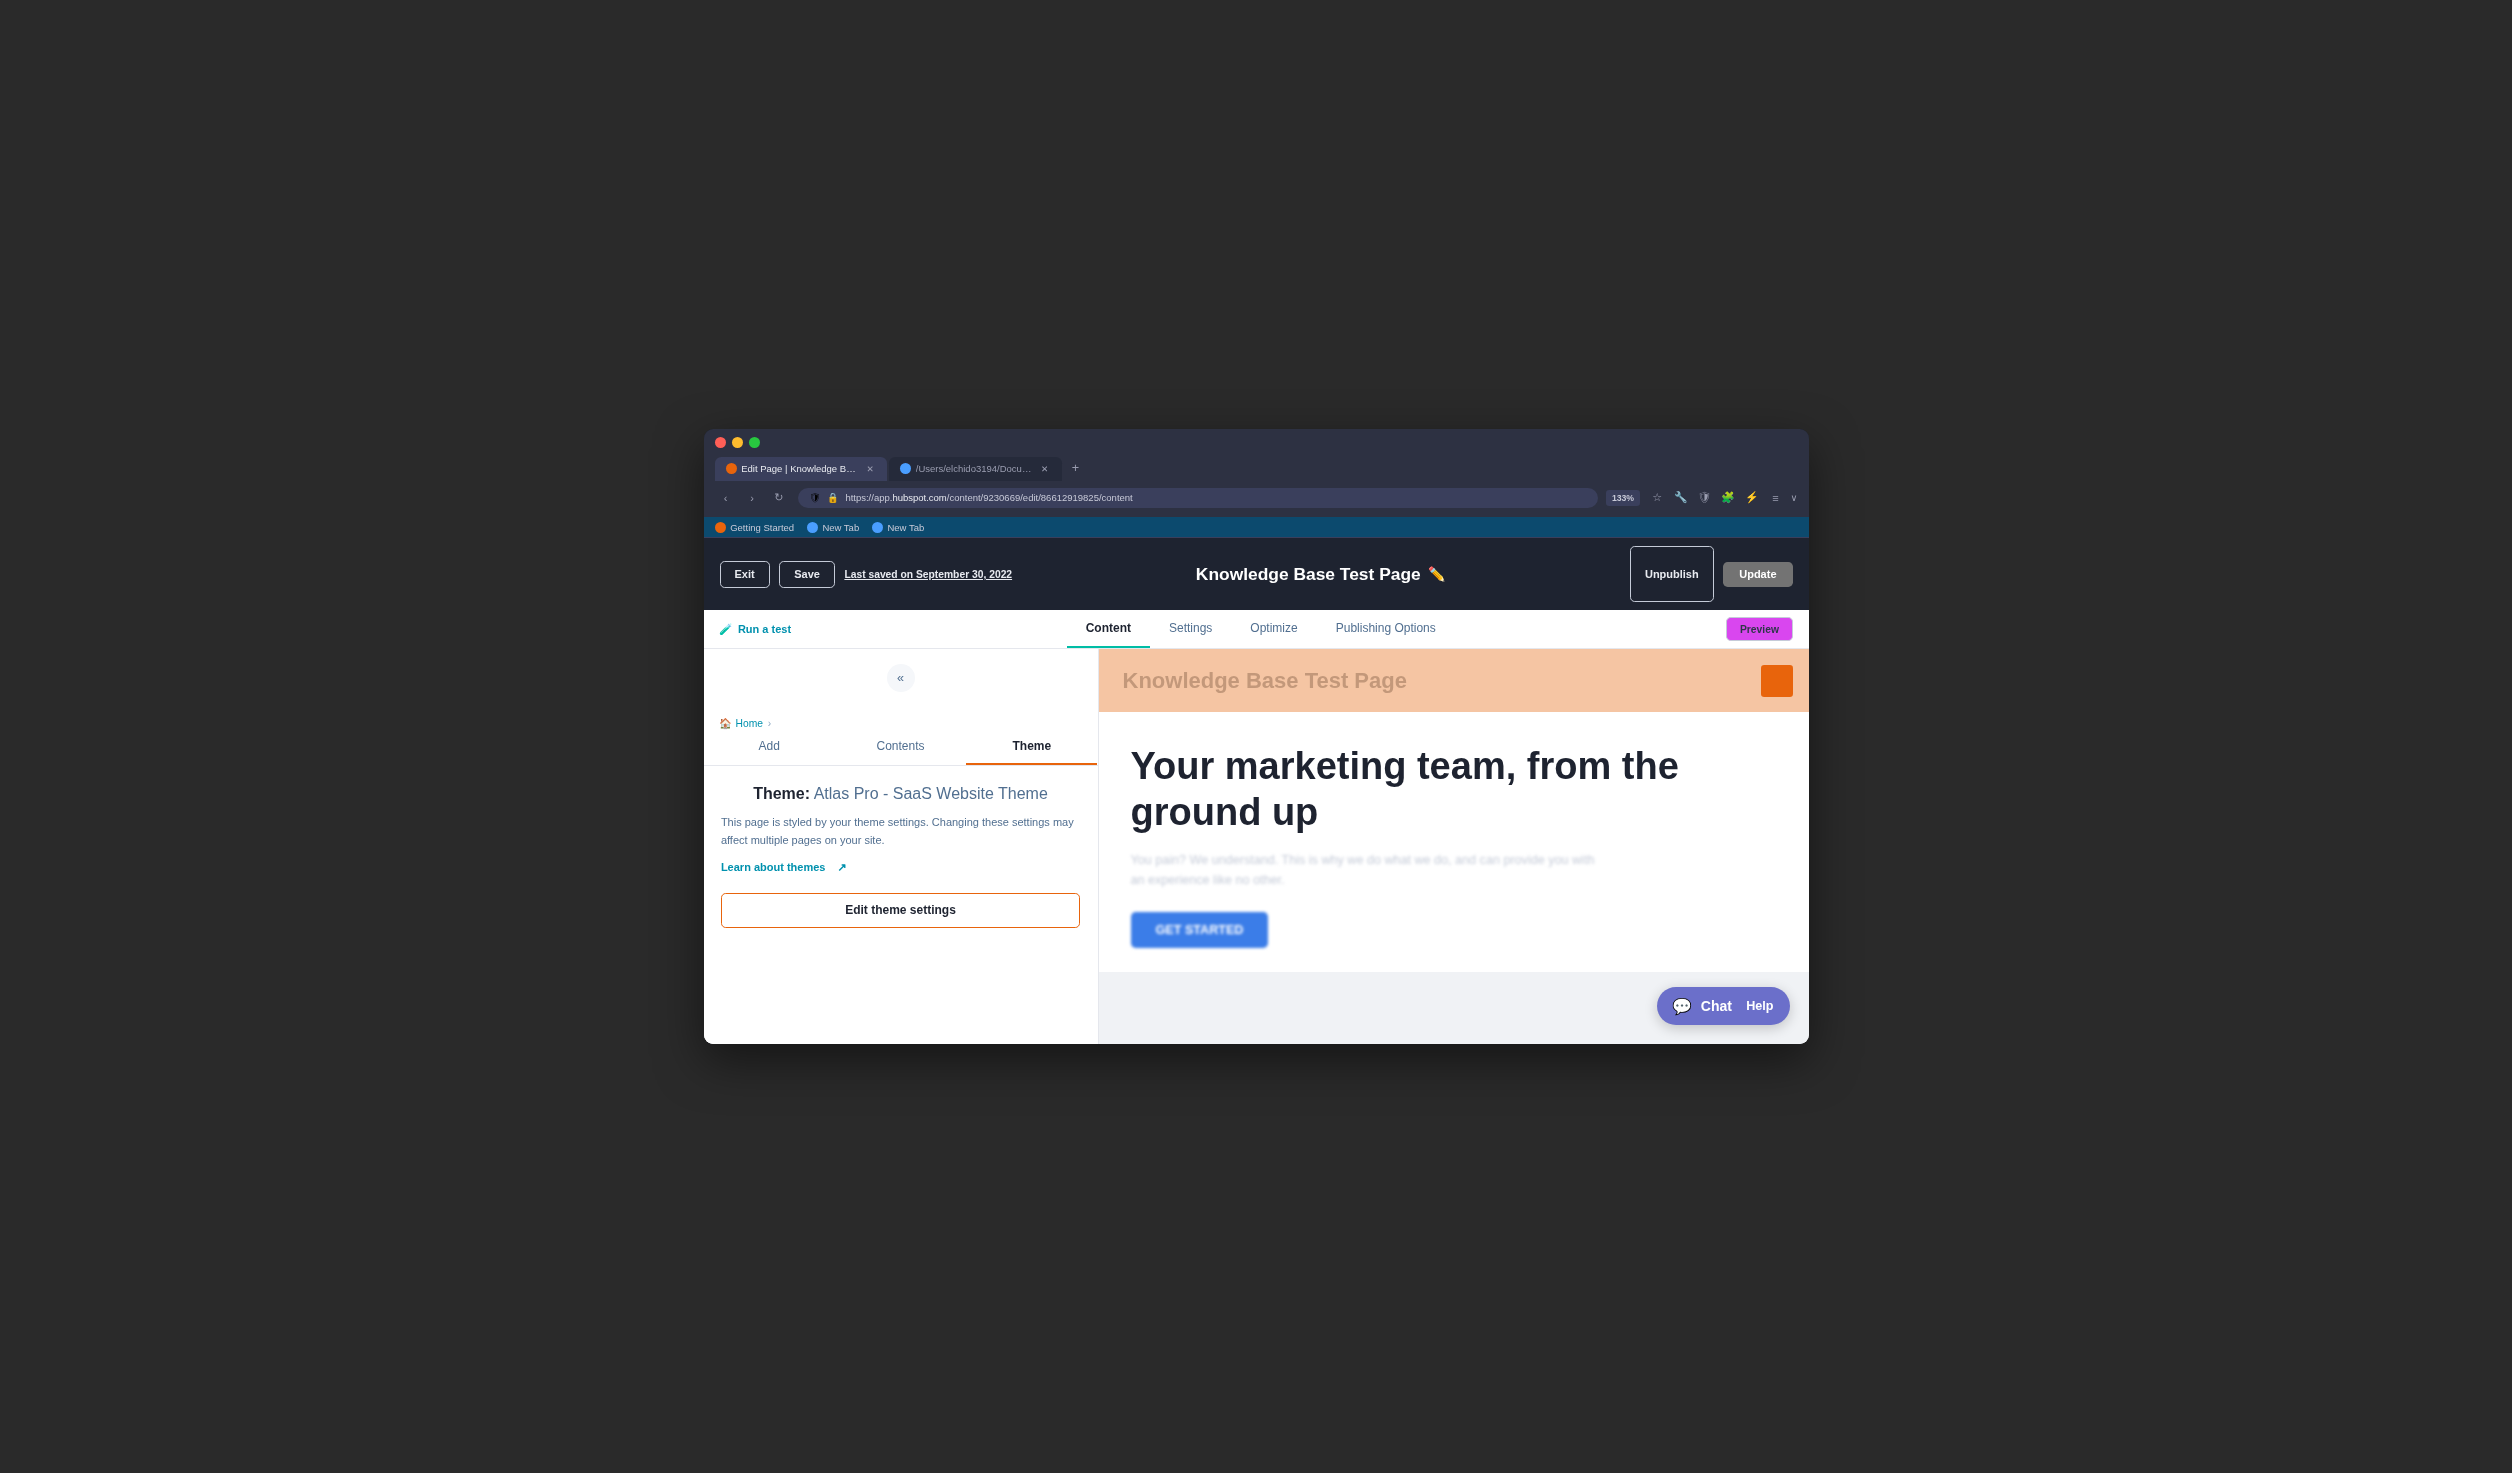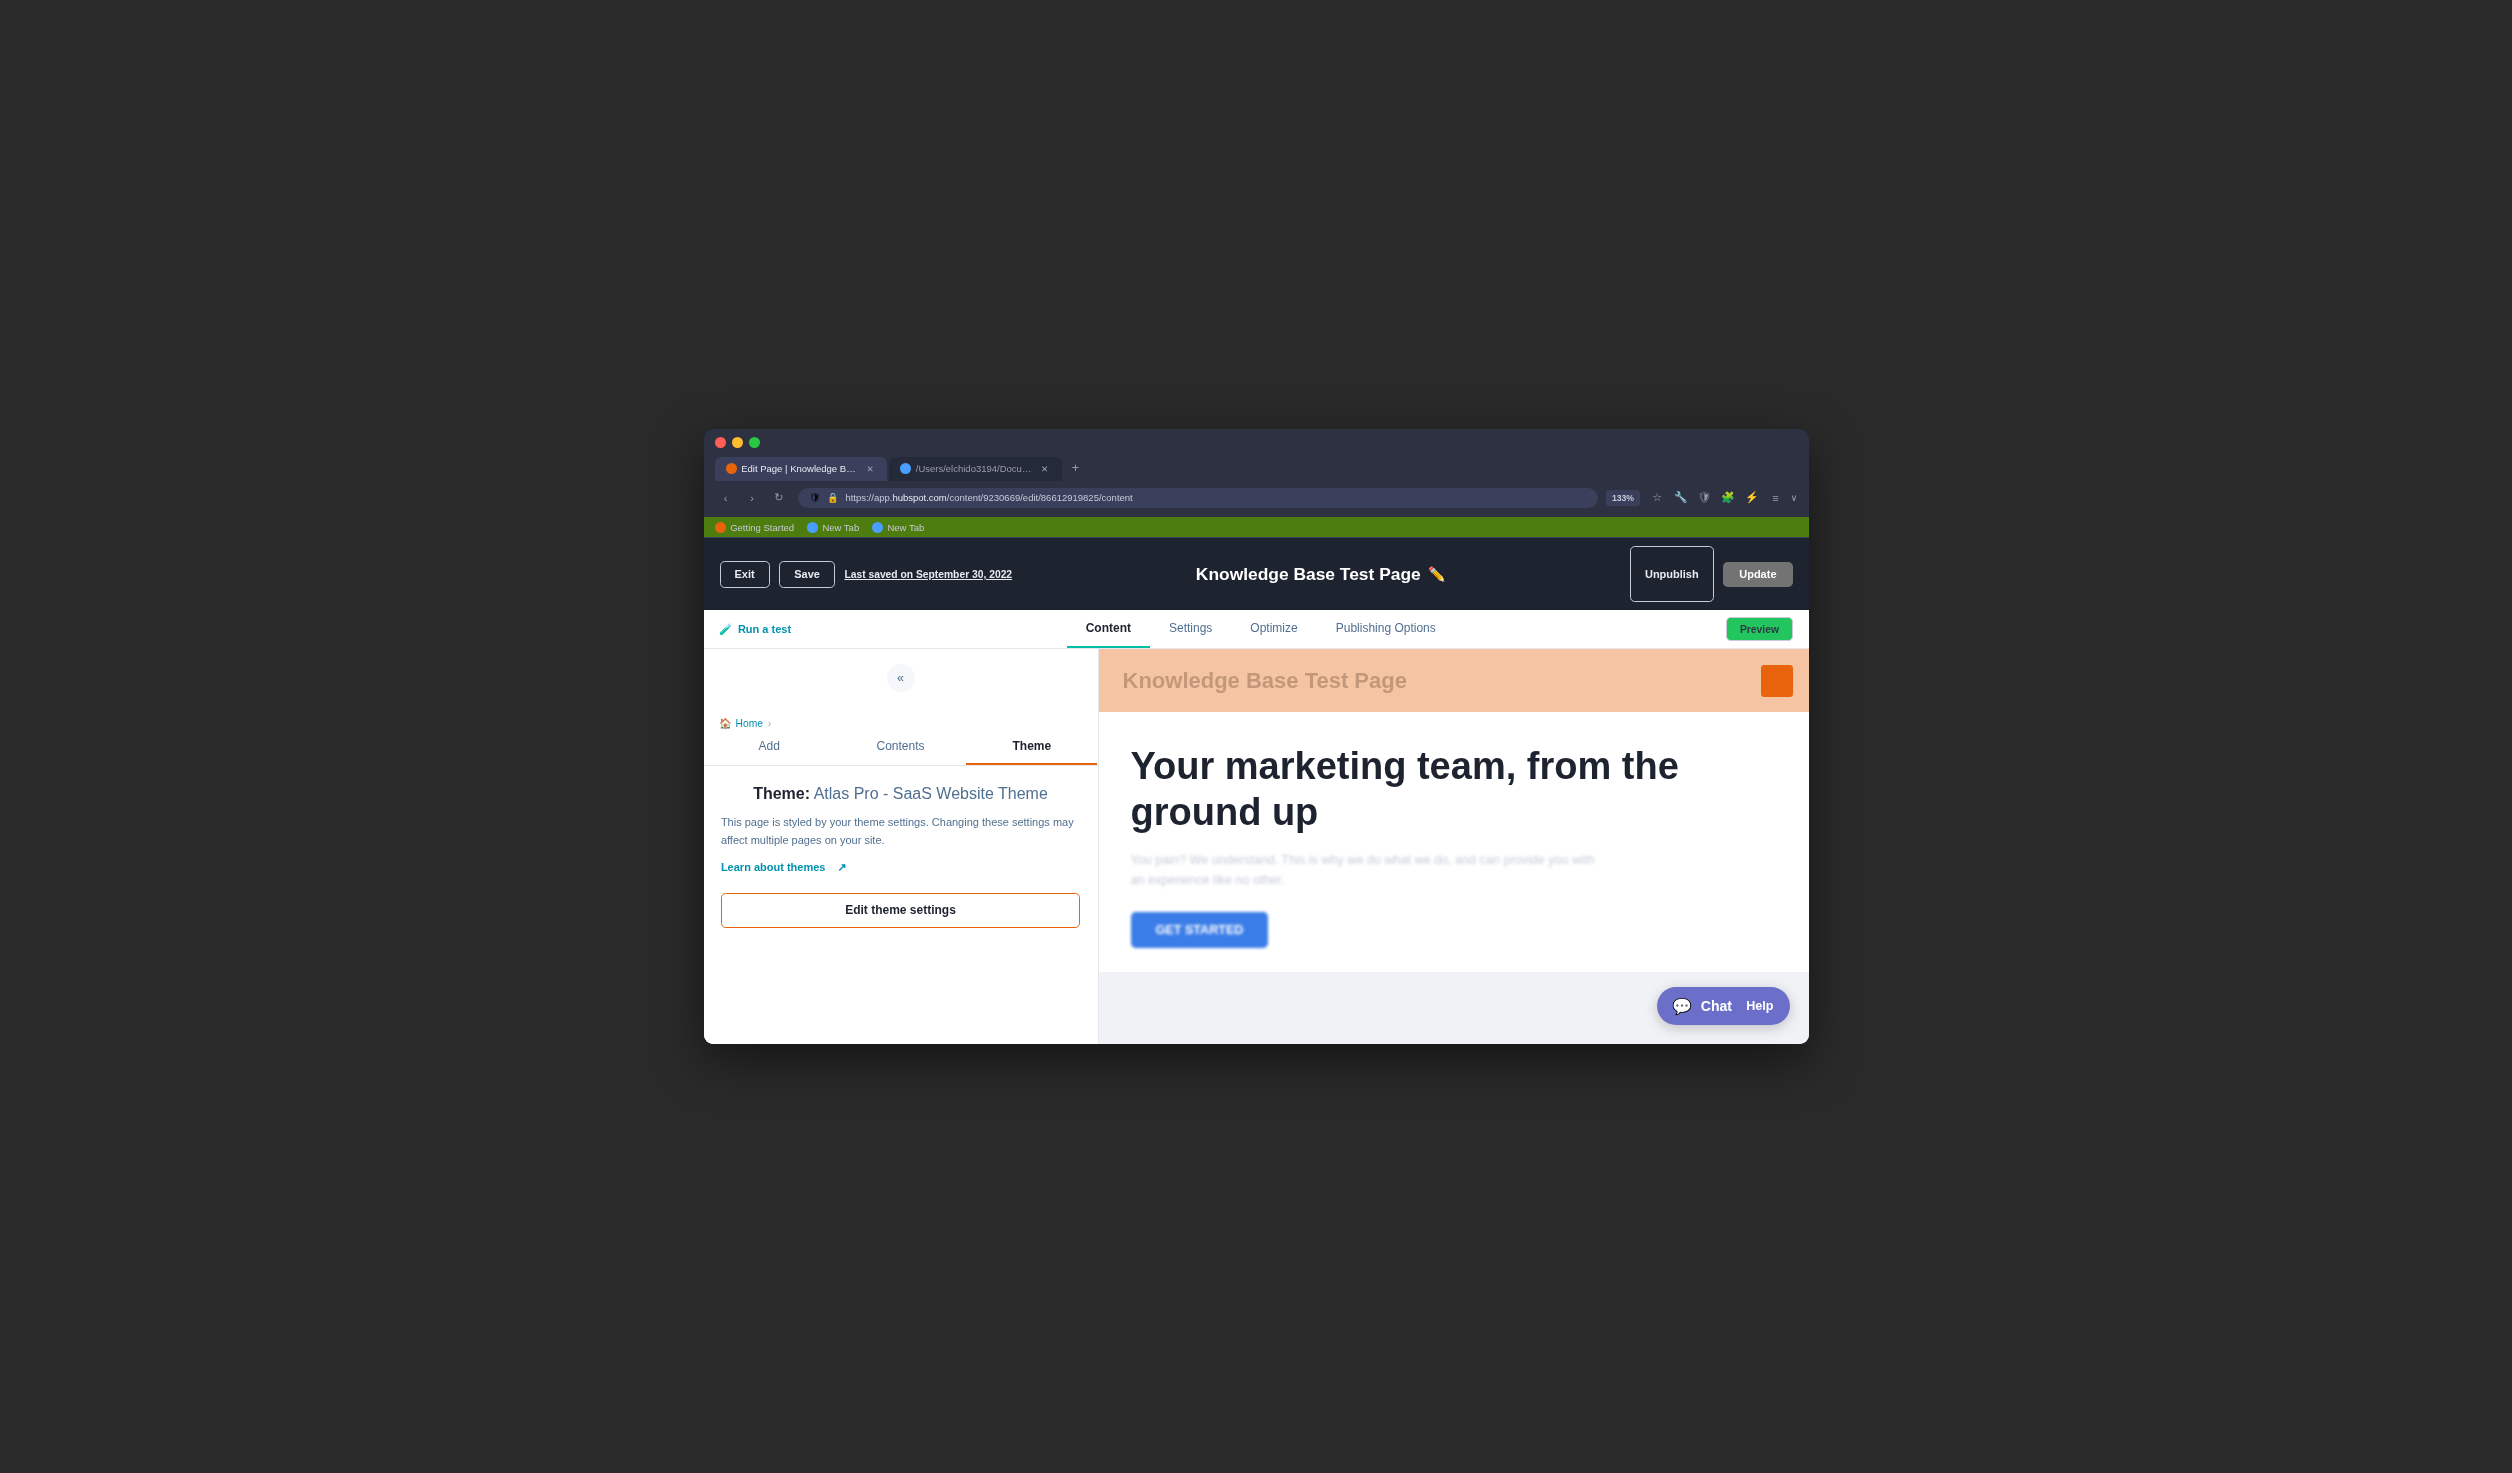--- a/index.html
+++ b/index.html
@@ -148,21 +148,21 @@
       width: 17.4px;
       height: 17.4px;
       display: flex;
       align-items: center;
       justify-content: center;
       color: #9a9db0;
       font-size: 11px;
       cursor: pointer;
     }
     .browser-bookmarks {
-      background: #4d7c0f;
+      background: #0c4a6e;
       padding: 4.7px 11px;
       display: flex;
       gap: 12.6px;
       border-bottom: 0.8px solid #3a3f5c;
     }
     .bookmark-item {
       display: flex;
       align-items: center;
       gap: 4.7px;
       font-size: 9.5px;
@@ -277,21 +277,21 @@
       border-bottom: 2.4px solid #00bda5;
       font-weight: 700;
     }
     .btn-preview {
       padding: 5.5px 12.6px;
       border: 0.8px solid #c5cbd8;
       border-radius: 4.7px;
       font-size: 10.3px;
       font-weight: 600;
       cursor: pointer;
-      background: #22c55e;
+      background: #d946ef;
       color: #2d3748;
       margin-left: 28px;
     }
     
     .editor-area {
       display: flex;
       background: #f0f2f5;
       min-height: 395px;
     }
     

